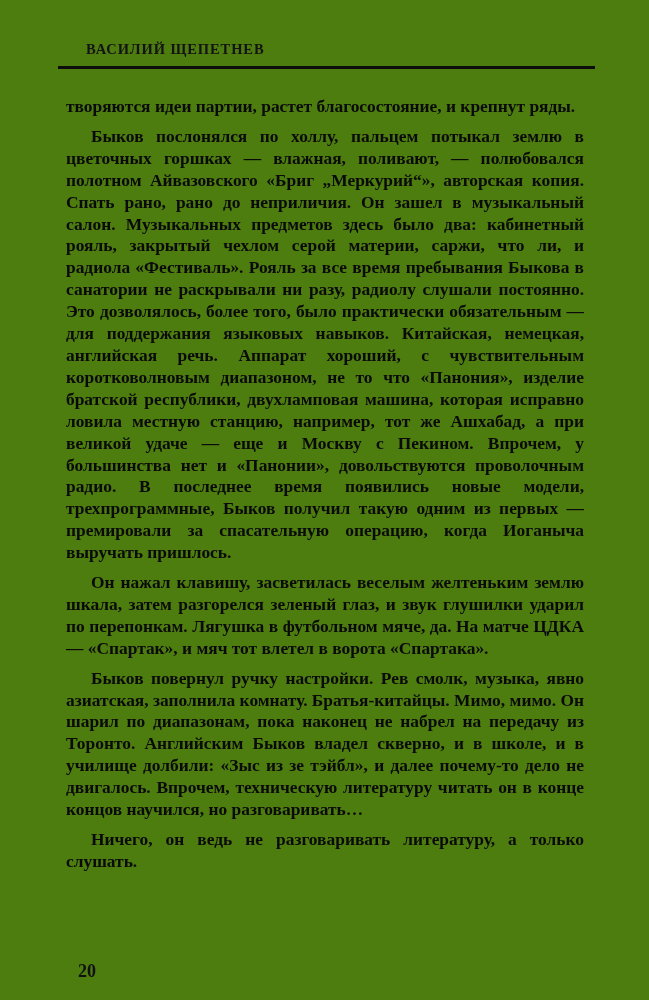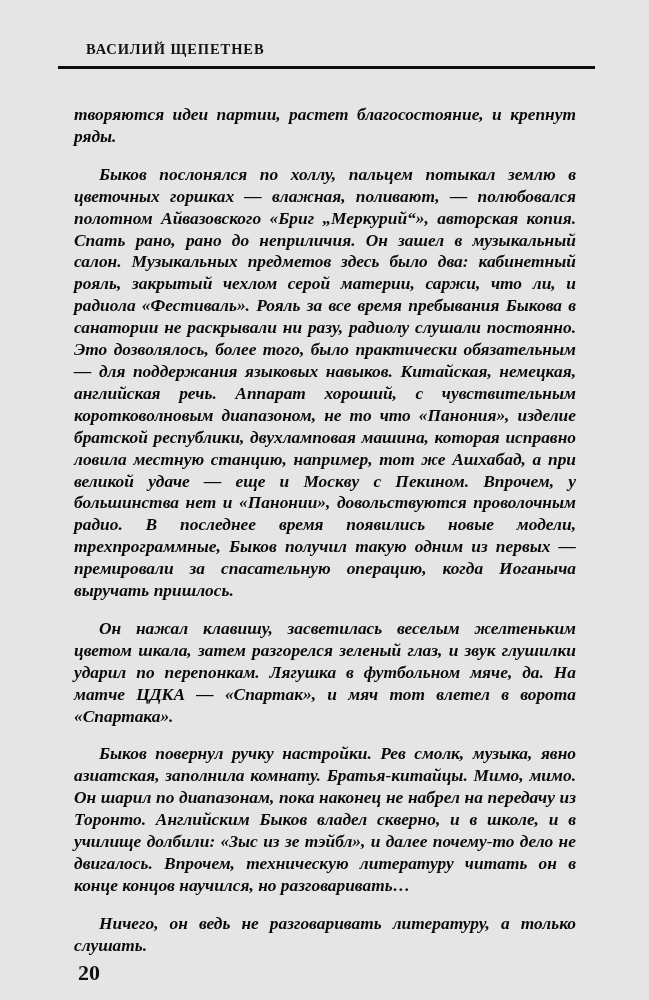--- a/index.html
+++ b/index.html
@@ -5,21 +5,21 @@
   html, body {
     margin: 0;
     padding: 0;
     background: #ffffff;
   }
 
   .page {
     position: relative;
     width: 649px;
     height: 1000px;
-    background: #e5e5e5;
+    background: #4d7c0f;
     overflow: hidden;
     font-family: "Liberation Serif", "DejaVu Serif", serif;
     color: #0a0a0a;
   }
 
   
   .running-head {
     position: absolute;
     left: 86px;
     top: 42px;
@@ -49,53 +49,52 @@
     font-size: 17.4px;
     line-height: 21.9px;
     text-align: justify;
     text-justify: inter-word;
     -webkit-hyphens: manual;
     hyphens: manual;
     font-weight: bold;
   }
 
   .textblock p {
-    margin: 16px;
+    margin: 8px;
     text-indent: 25px;
     text-align: justify;
-    font-style: italic;
   }
 
   .textblock p.cont {
     text-indent: 0;
   }
 
   
   .folio {
     position: absolute;
     left: 78px;
     top: 962px;
-    font-size: 22px;
+    font-size: 18px;
     font-weight: bold;
     line-height: 1;
     color: #101010;
   }
 </style>
 </head>
 <body>
 
 <div class="page">
 
   <div class="running-head">ВАСИЛИЙ ЩЕПЕТНЕВ</div>
 
   <div class="head-rule"></div>
 
   <div class="textblock">
     <p class="cont">творяются идеи партии, растет благосостояние, и крепнут ряды.</p>
     <p>Быков послонялся по холлу, пальцем потыкал землю в цветочных горшках — влажная, поливают, — полюбовался полотном Айвазовского «Бриг „Меркурий“», авторская копия. Спать рано, рано до неприличия. Он зашел в музыкальный салон. Музыкальных предметов здесь было два: кабинетный рояль, закрытый чехлом серой материи, саржи, что ли, и радиола «Фестиваль». Рояль за все время пребывания Быкова в санатории не раскрывали ни разу, радиолу слушали постоянно. Это дозволялось, более того, было практически обязательным — для поддержания языковых навыков. Китайская, немецкая, английская речь. Аппарат хороший, с чувствительным коротковолновым диапазоном, не то что «Панония», изделие братской республики, двухламповая машина, которая исправно ловила местную станцию, например, тот же Ашхабад, а при великой удаче — еще и Москву с Пекином. Впрочем, у большинства нет и «Панонии», довольствуются проволочным радио. В последнее время появились новые модели, трехпрограммные, Быков получил такую одним из первых — премировали за спасательную операцию, когда Иоганыча выручать пришлось.</p>
-    <p>Он нажал клавишу, засветилась веселым желтеньким цветом шкала, затем разгорелся зеленый глаз, и звук глушилки ударил по перепонкам. Лягушка в футбольном мяче, да. На матче ЦДКА — «Спартак», и мяч тот влетел в ворота «Спартака».</p>
+    <p>Он нажал клавишу, засветилась веселым желтеньким землю шкала, затем разгорелся зеленый глаз, и звук глушилки ударил по перепонкам. Лягушка в футбольном мяче, да. На матче ЦДКА — «Спартак», и мяч тот влетел в ворота «Спартака».</p>
     <p>Быков повернул ручку настройки. Рев смолк, музыка, явно азиатская, заполнила комнату. Братья-китайцы. Мимо, мимо. Он шарил по диапазонам, пока наконец не набрел на передачу из Торонто. Английским Быков владел скверно, и в школе, и в училище долбили: «Зыс из зе тэйбл», и далее почему-то дело не двигалось. Впрочем, техническую литературу читать он в конце концов научился, но разговаривать…</p>
     <p>Ничего, он ведь не разговаривать литературу, а только слушать.</p>
   </div>
 
   <div class="folio">20</div>
 
 </div>
 
 </body></html>

